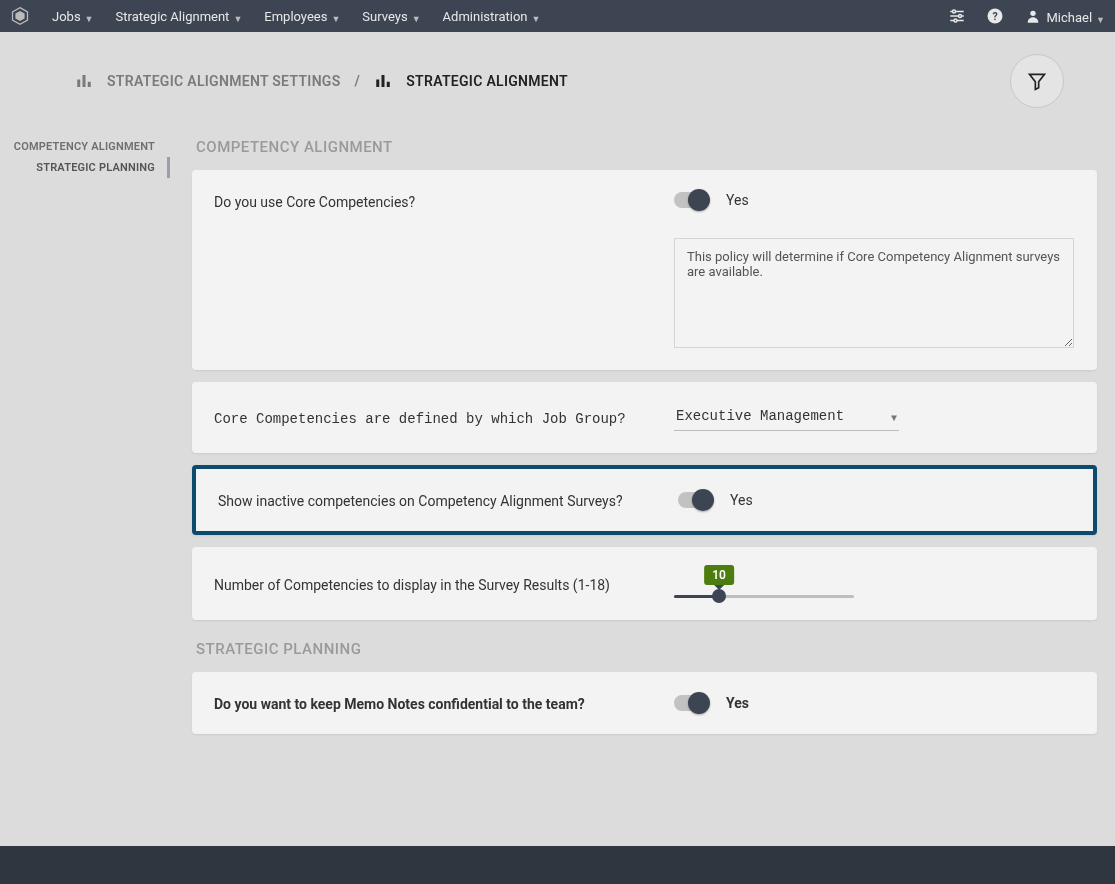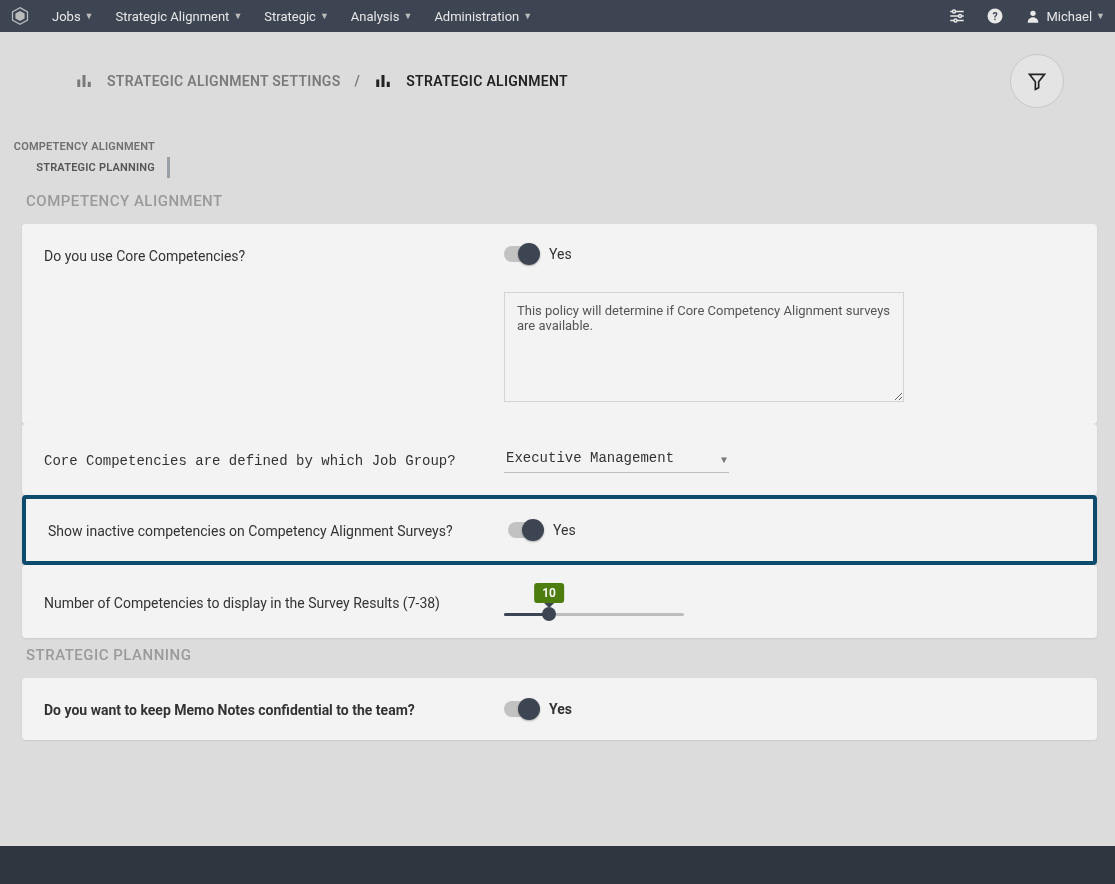--- a/index.html
+++ b/index.html
@@ -21,21 +21,21 @@
     display: flex;
     align-items: center;
     padding: 0 10px;
     gap: 22px;
   }
   .logo-hex {
     width: 20px; height: 20px;
     display: flex; align-items: center; justify-content: center;
   }
   .nav-item {
-    display: flex; align-items: center; gap: 4px;
+    display: flex; align-items: flex-end; gap: 4px;
     font-size: 13px; cursor: pointer;
     color: #e8e8e8;
   }
   .chev-down { font-size: 9px; color: #bbb; }
   .nav-spacer { flex: 1; }
   .nav-right { display: flex; align-items: center; gap: 20px; }
   .nav-icon { width: 18px; height: 18px; display:flex;align-items:center;justify-content:center; color:#e8e8e8;}
 
   
   .crumb-bar {
@@ -56,21 +56,20 @@
     border-radius: 50%;
     display:flex;align-items:center;justify-content:center;
     background: #e4e4e4;
     cursor: pointer;
   }
 
   
   .main {
     display: flex;
     height: calc(100% - 32px - 98px - 38px);
-    flex-direction: column;
   }
   .sidebar {
     width: 170px;
     padding: 6px 0;
   }
   .side-item {
     text-align: right;
     font-size: 11px;
     font-weight: 600;
     color: #6f6f6f;
@@ -96,20 +95,21 @@
     font-size: 15px;
     font-weight: 500;
     letter-spacing: .5px;
     padding: 8px 4px 14px;
   }
 
   .card {
     background: #f3f3f3;
     border-radius: 4px;
     padding: 22px 22px;
+    margin-bottom: 12px;
     box-shadow: 0 1px 2px rgba(0,0,0,.08);
   }
   .card.highlight {
     border: 4px solid #0c4a6e;
   }
   .card-row {
     display: flex;
     align-items: flex-start;
     gap: 40px;
   }
@@ -121,21 +121,21 @@
   }
   .card-control {
     flex: 1;
     display: flex;
     flex-direction: column;
     align-items: flex-start;
     gap: 30px;
   }
 
   
-  .toggle-wrap { display:flex; align-items:center; gap:11px;text-align:right; }
+  .toggle-wrap { display:flex; align-items:center; gap:18px;text-align:right; }
   .toggle {
     width: 34px; height: 16px;
     background: #c2c2c2;
     border-radius: 10px;
     position: relative;
     cursor: pointer;
   }
   .toggle .knob {
     position: absolute; top: -3px; right: -2px;
     width: 22px; height: 22px;
@@ -218,25 +218,25 @@
   </div>
   <div class="nav-item">
     <span>Jobs</span>
     <span class="chev-down">▼</span>
   </div>
   <div class="nav-item">
     <span>Strategic Alignment</span>
     <span class="chev-down">▼</span>
   </div>
   <div class="nav-item">
-    <span>Strategic</span>
-    <span class="chev-down">▼</span>
-  </div>
-  <div class="nav-item">
-    <span>Analysis</span>
+    <span>Employees</span>
+    <span class="chev-down">▼</span>
+  </div>
+  <div class="nav-item">
+    <span>Surveys</span>
     <span class="chev-down">▼</span>
   </div>
   <div class="nav-item">
     <span>Administration</span>
     <span class="chev-down">▼</span>
   </div>
   <div class="nav-spacer"></div>
   <div class="nav-right">
     <div class="nav-icon">
       <svg viewBox="0 0 24 24" width="18" height="18" stroke="#e8e8e8" stroke-width="2" fill="none">
@@ -339,21 +339,21 @@
                 <div class="knob"></div>
               </div>
             <span class="toggle-lbl">Yes</span>
           </div>
         </div>
       </div>
     </div>
 
     <div class="card">
       <div class="card-row" style="align-items:center;">
-        <div class="card-label">Number of Competencies to display in the Survey Results (7-38)</div>
+        <div class="card-label">Number of Competencies to display in the Survey Results (1-18)</div>
         <div class="card-control">
           <div class="slider-wrap">
             <div class="slider-tooltip" style="left:25%;">10</div>
             <div class="slider-track">
               <div class="slider-fill" style="width:25%;"></div>
               <div class="slider-thumb" style="left:25%;"></div>
             </div>
           </div>
         </div>
       </div>

